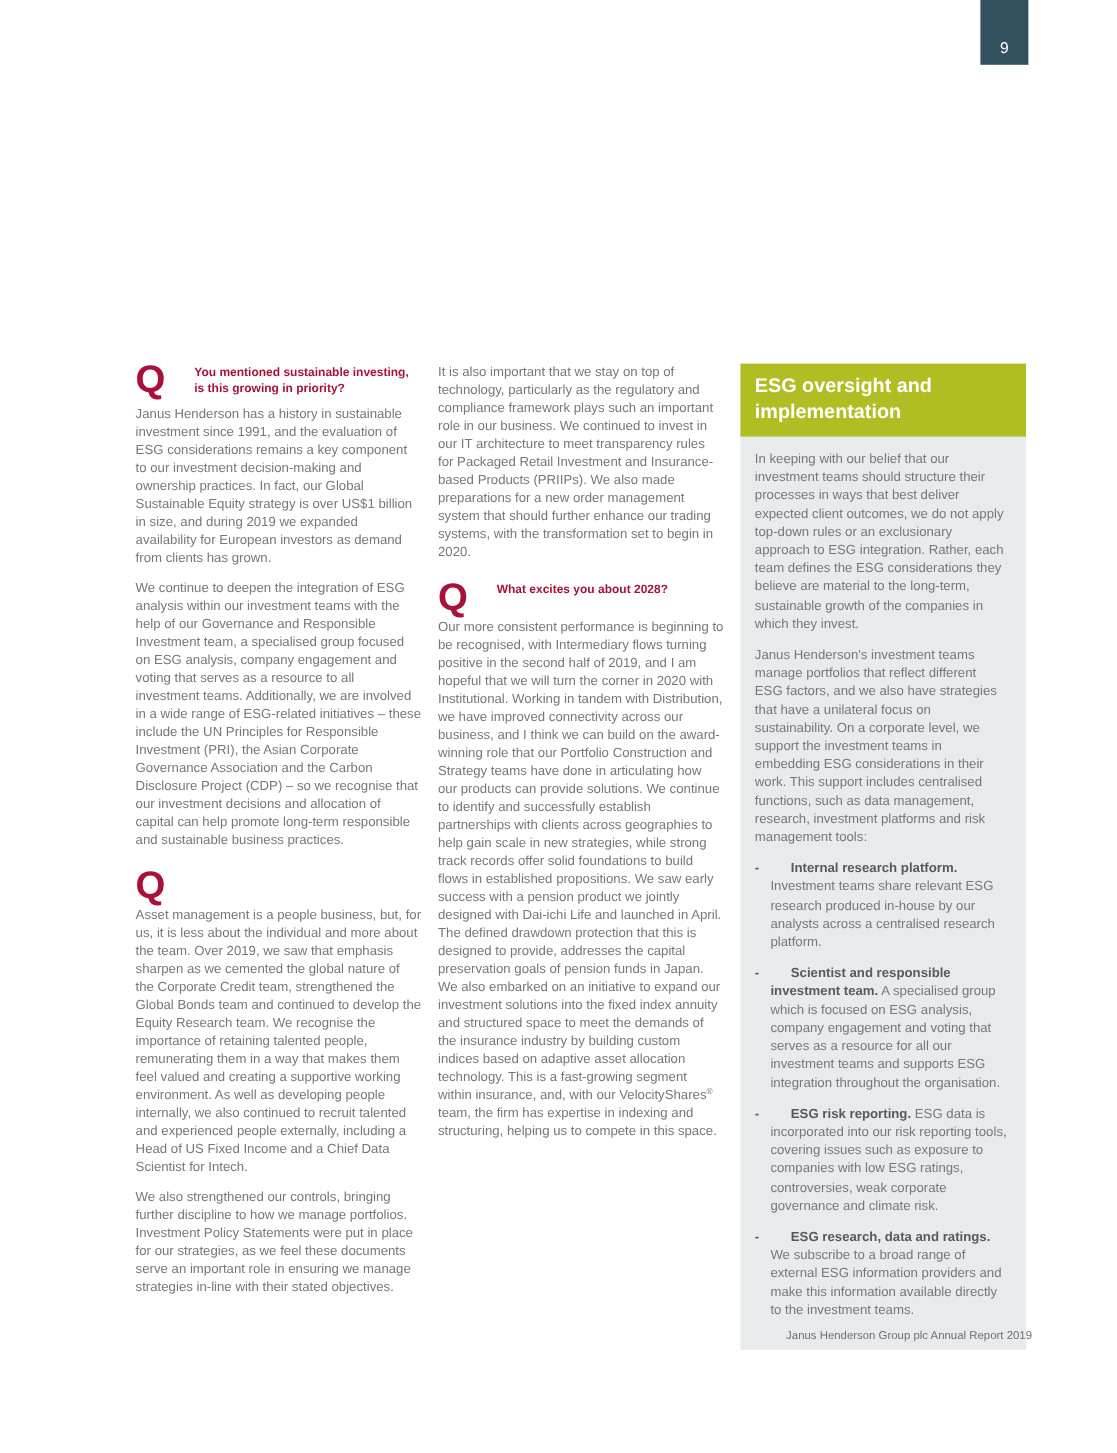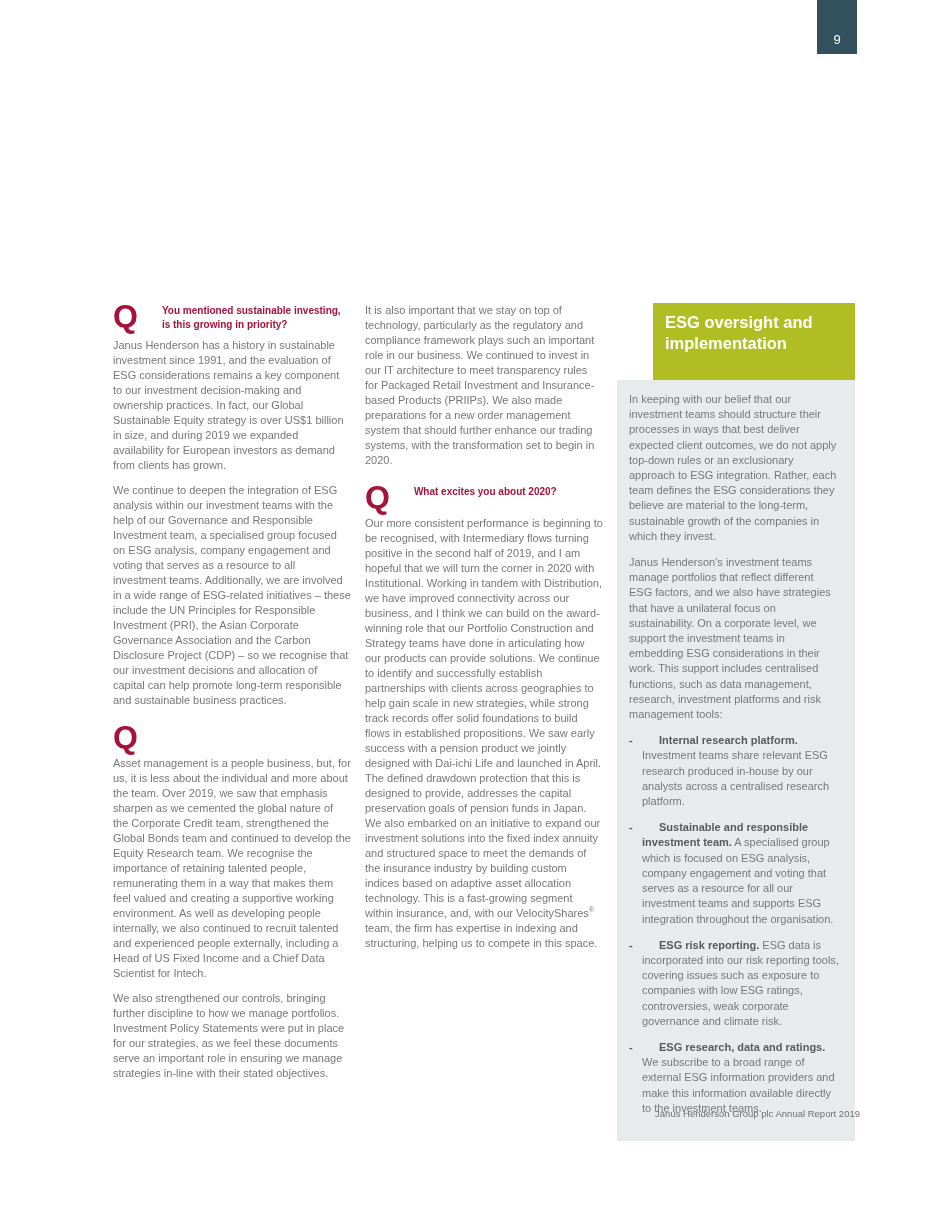--- a/index.html
+++ b/index.html
@@ -31,21 +31,21 @@
     color:#a8123a; font-weight:bold; font-size:10px; line-height:14px;
     padding-top:1px;
     margin-left:16px;
   }
   .qa-block { margin-top:16px; }
   .qa-block.first { margin-top:0; }
 
   .sidebar { width:238px; }
   .sidebar-header {
     background:#b1be23; color:#ffffff; font-weight:bold;
-    font-size:16.5px; line-height:21px; padding:9px 12px 26px 12px;margin-left:36px;
+    font-size:16.5px; line-height:21px; padding:9px 12px 10px 12px;
   }
   .sidebar-body {
     background:#e8ebec; color:#76777a; font-size:11px; line-height:15.2px;
     padding:12px 16px 14px 12px; min-height:631px;
   }
   .sidebar-body p { margin-bottom:11px; }
   .bullet-item { display:flex; margin-bottom:11px; }
   .bullet-marker { width:13px; flex:0 0 13px; font-weight:bold; color:#58595b; }
   .bullet-content { flex:1; }
   .bullet-title { font-weight:bold; color:#58595b;margin-left:17px; }
@@ -82,21 +82,21 @@
       <p>We also strengthened our controls, bringing further discipline to how we manage portfolios. Investment Policy Statements were put in place for our strategies, as we feel these documents serve an important role in ensuring we manage strategies in-line with their stated objectives.</p>
     </div>
   </div>
 
   <div class="col">
     <p>It is also important that we stay on top of technology, particularly as the regulatory and compliance framework plays such an important role in our business. We continued to invest in our IT architecture to meet transparency rules for Packaged Retail Investment and Insurance-based Products (PRIIPs). We also made preparations for a new order management system that should further enhance our trading systems, with the transformation set to begin in 2020.</p>
 
     <div class="qa-block">
       <div class="qa-head">
         <span class="q-letter">Q</span>
-        <div class="q-text">What excites you about 2020?</div>
+        <div class="q-text">What excites you about 2028?</div>
       </div>
       <p><span>Our more consistent performance is beginning to be recognised, with Intermediary flows turning positive in the second half of 2019, and I am hopeful that we will turn the corner in 2020 with Institutional. Working in tandem with Distribution, we have improved connectivity across our business, and I think we can build on the award-winning role that our Portfolio Construction and Strategy teams have done in articulating how our products can provide solutions. We continue to identify and successfully establish partnerships with clients across geographies to help gain scale in new strategies, while strong track records offer solid foundations to build flows in established propositions. We saw early success with a pension product we jointly designed with Dai-ichi Life and launched in April. The defined drawdown protection that this is designed to provide, addresses the capital preservation goals of pension funds in Japan. We also embarked on an initiative to expand our investment solutions into the fixed index annuity and structured space to meet the demands of the insurance industry by building custom indices based on adaptive asset allocation technology. This is a fast-growing segment within insurance, and, with our VelocityShares</span><sup>®</sup><span> team, the firm has expertise in indexing and structuring, helping us to compete in this space.</span></p>
     </div>
   </div>
 
   <div class="sidebar">
     <div class="sidebar-header">ESG oversight and implementation</div>
     <div class="sidebar-body">
       <p>In keeping with our belief that our investment teams should structure their processes in ways that best deliver expected client outcomes, we do not apply top-down rules or an exclusionary approach to ESG integration. Rather, each team defines the ESG considerations they believe are material to the long-term, sustainable growth of the companies in which they invest.</p>
       <p>Janus Henderson's investment teams manage portfolios that reflect different ESG factors, and we also have strategies that have a unilateral focus on sustainability. On a corporate level, we support the investment teams in embedding ESG considerations in their work. This support includes centralised functions, such as data management, research, investment platforms and risk management tools:</p>
@@ -105,21 +105,21 @@
         <span class="bullet-marker">-</span>
         <div class="bullet-content">
           <span class="bullet-title">Internal research platform.</span>
           <span>Investment teams share relevant ESG research produced in-house by our analysts across a centralised research platform.</span>
         </div>
       </div>
 
       <div class="bullet-item">
         <span class="bullet-marker">-</span>
         <div class="bullet-content">
-          <span class="bullet-title">Sustainable and responsible investment team.</span>
+          <span class="bullet-title">Scientist and responsible investment team.</span>
           <span>A specialised group which is focused on ESG analysis, company engagement and voting that serves as a resource for all our investment teams and supports ESG integration throughout the organisation.</span>
         </div>
       </div>
 
       <div class="bullet-item">
         <span class="bullet-marker">-</span>
         <div class="bullet-content">
           <span class="bullet-title">ESG risk reporting.</span>
           <span>ESG data is incorporated into our risk reporting tools, covering issues such as exposure to companies with low ESG ratings, controversies, weak corporate governance and climate risk.</span>
         </div>

